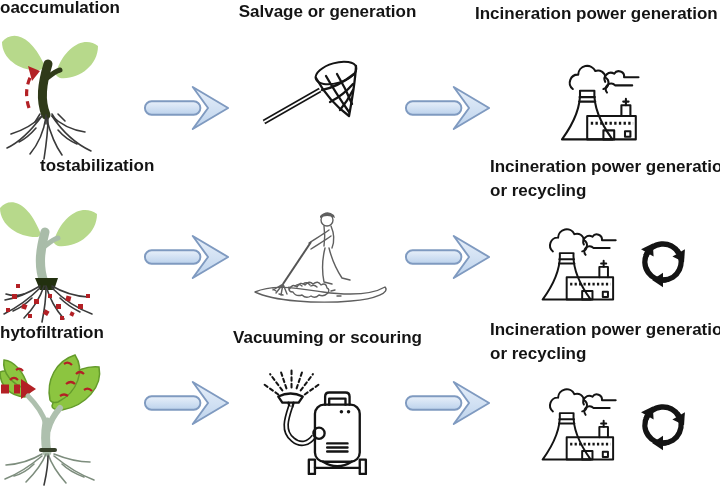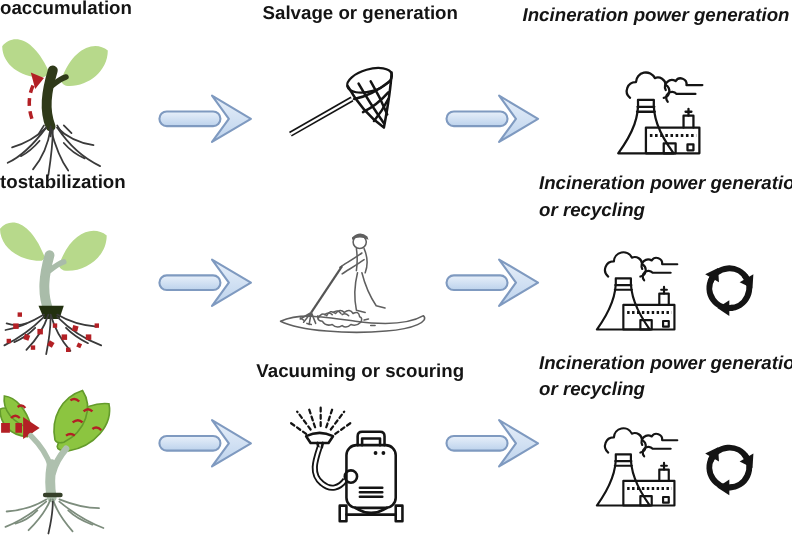--- a/index.html
+++ b/index.html
@@ -4,21 +4,21 @@
 <style>
   html,body{margin:0;padding:0;background:#ffffff;}
   #app{
     position:relative;width:720px;height:489px;background:#ffffff;
     overflow:hidden;font-family:"Liberation Sans",sans-serif;color:#141414;
   }
   .lbl{position:absolute;font-weight:700;font-size:17px;line-height:20px;white-space:nowrap;}
   .plant-lbl{left:0;}
   .action-lbl{left:195px;width:265px;text-align:center;}
   .result-lbl{line-height:24px;}
-  .result-lbl span{display:block;white-space:nowrap;font-style:italic;}
+  .result-lbl span{display:block;white-space:nowrap;}
   .abs{position:absolute;}
   svg{display:block;}
   
   .sk{stroke:#141414;stroke-width:2.3;fill:none;stroke-linecap:round;stroke-linejoin:round;}
   .pen{stroke:#5f5f5f;stroke-width:1.4;fill:none;stroke-linecap:round;stroke-linejoin:round;}
   .root{stroke:#3a3a3a;stroke-width:1.6;fill:none;stroke-linecap:round;}
   .rootg{stroke:#7d8d7d;stroke-width:1.6;fill:none;stroke-linecap:round;}
   .red{fill:#b32025;}
   .redln{stroke:#b32025;fill:none;}
 </style>
@@ -91,21 +91,21 @@
     <path class="sk" d="M58 32 A7 7 0 0 1 68 23 A6 6 0 0 1 79 27 L95 27"></path>
     <path class="sk" d="M60 44 A6 6 0 0 1 69 36 L88 36"></path>
     <rect class="sk" x="38" y="70" width="54" height="26" fill="#ffffff"></rect>
     <line x1="42" y1="78" x2="89" y2="78" stroke="#141414" stroke-width="3.2" stroke-dasharray="2.6 2.6"></line>
     <rect class="sk" x="56" y="86" width="12" height="10"></rect>
     <rect class="sk" x="80" y="87" width="6" height="6" stroke-width="1.8"></rect>
     <path class="sk" d="M76 70 L76 58 L86 58 L86 70"></path>
     <path class="sk" stroke-width="1.8" d="M81 58 L81 51 M78 54 L84 54"></path>
   </svg>
 
-  <div class="lbl plant-lbl" style="top:156px;">tostabilization</div>
+  <div class="lbl plant-lbl" style="top:156px;margin-left:40px;">tostabilization</div>
   <div class="lbl result-lbl abs" style="left:490px;top:155px;">
     <span>Incineration power generation</span>
     <span>or recycling</span>
   </div>
 
   <svg class="abs" style="left:0;top:186px;" width="100" height="140" viewBox="0 0 100 140">
     <path d="M40 46 C28 16 10 10 0 22 C0 40 20 52 38 51 C41 49 41 48 40 46 Z" fill="#b7d98b"></path>
     <path d="M54 54 C64 26 84 18 97 28 C97 48 77 62 58 60 C54 58 53 56 54 54 Z" fill="#b7d98b"></path>
     <path d="M45 46 C40 64 38 80 44 96" stroke="#a9bca9" stroke-width="9" fill="none" stroke-linecap="round"></path>
     <path d="M45 60 C50 56 54 53 58 52" stroke="#a9bca9" stroke-width="5" fill="none" stroke-linecap="round"></path>
@@ -191,20 +191,21 @@
     <g transform="rotate(120 40 42)">
       <path d="M21.2 35.2 A20 20 0 0 1 57.3 32" fill="none" stroke="#141414" stroke-width="6"></path>
       <path d="M64.2 28 L50.4 36 L63.3 42.4 Z" fill="#141414"></path>
     </g>
     <g transform="rotate(240 40 42)">
       <path d="M21.2 35.2 A20 20 0 0 1 57.3 32" fill="none" stroke="#141414" stroke-width="6"></path>
       <path d="M64.2 28 L50.4 36 L63.3 42.4 Z" fill="#141414"></path>
     </g>
   </svg>
 
+  <div class="lbl plant-lbl" style="top:323px;">hytofiltration</div>
   <div class="lbl action-lbl" style="top:328px;text-align:center;">Vacuuming or scouring</div>
   <div class="lbl result-lbl abs" style="left:490px;top:318px;">
     <span>Incineration power generation</span>
     <span>or recycling</span>
   </div>
 
   <svg class="abs" style="left:0;top:352px;" width="105" height="135" viewBox="0 0 105 135">
     <path d="M30 40 C20 24 8 16 0 20 C0 34 10 44 25 45 Z" fill="#8cc540" stroke="#649b2b" stroke-width="1.5"></path>
     <path d="M28 35 C24 20 14 9 4 8 C2 21 12 32 26 37 Z" fill="#8cc540" stroke="#649b2b" stroke-width="1.5"></path>
     <path d="M52 54 C58 30 76 13 99 15 C103 34 86 54 62 58 C56 58 52 57 52 54 Z" fill="#8cc540" stroke="#649b2b" stroke-width="1.5"></path>

